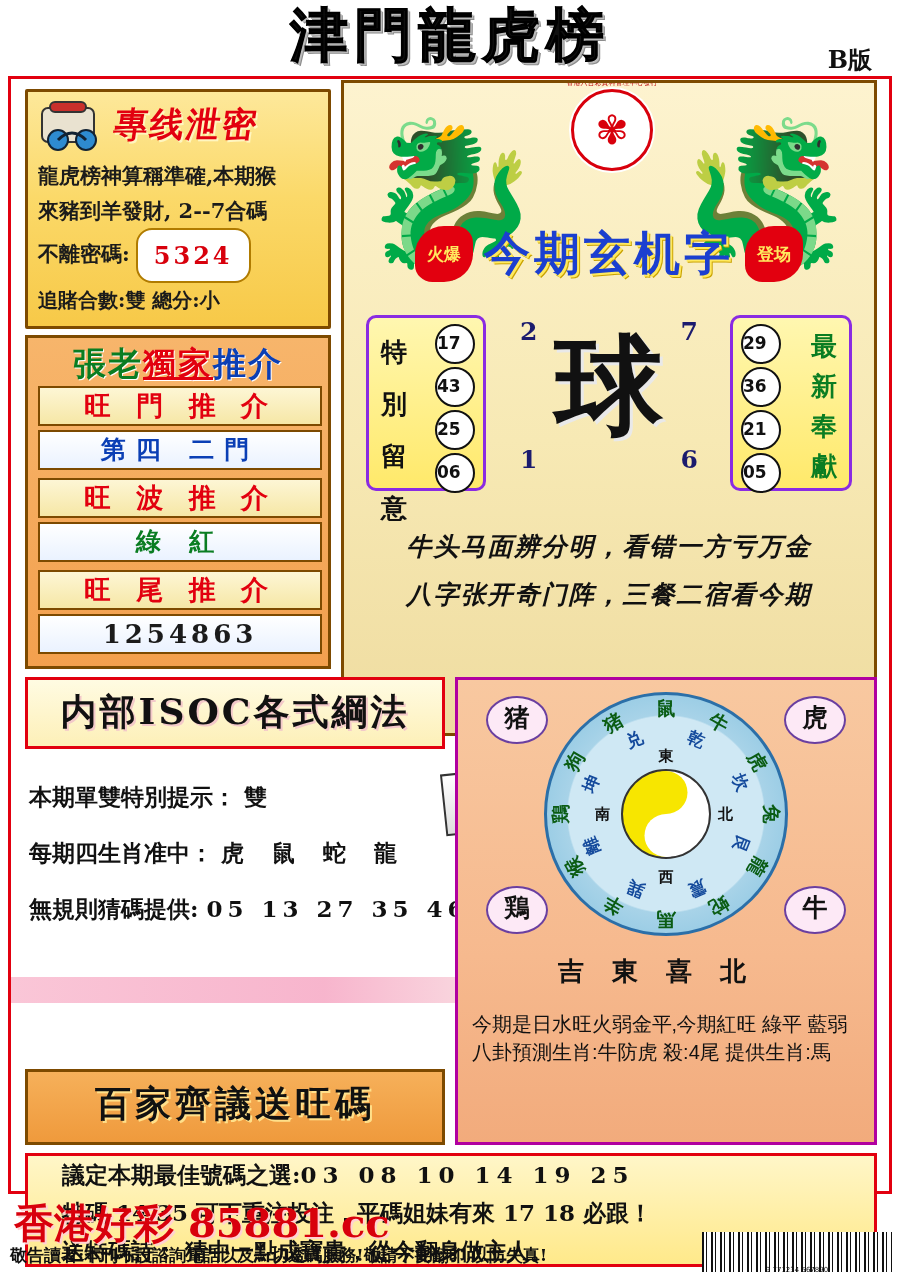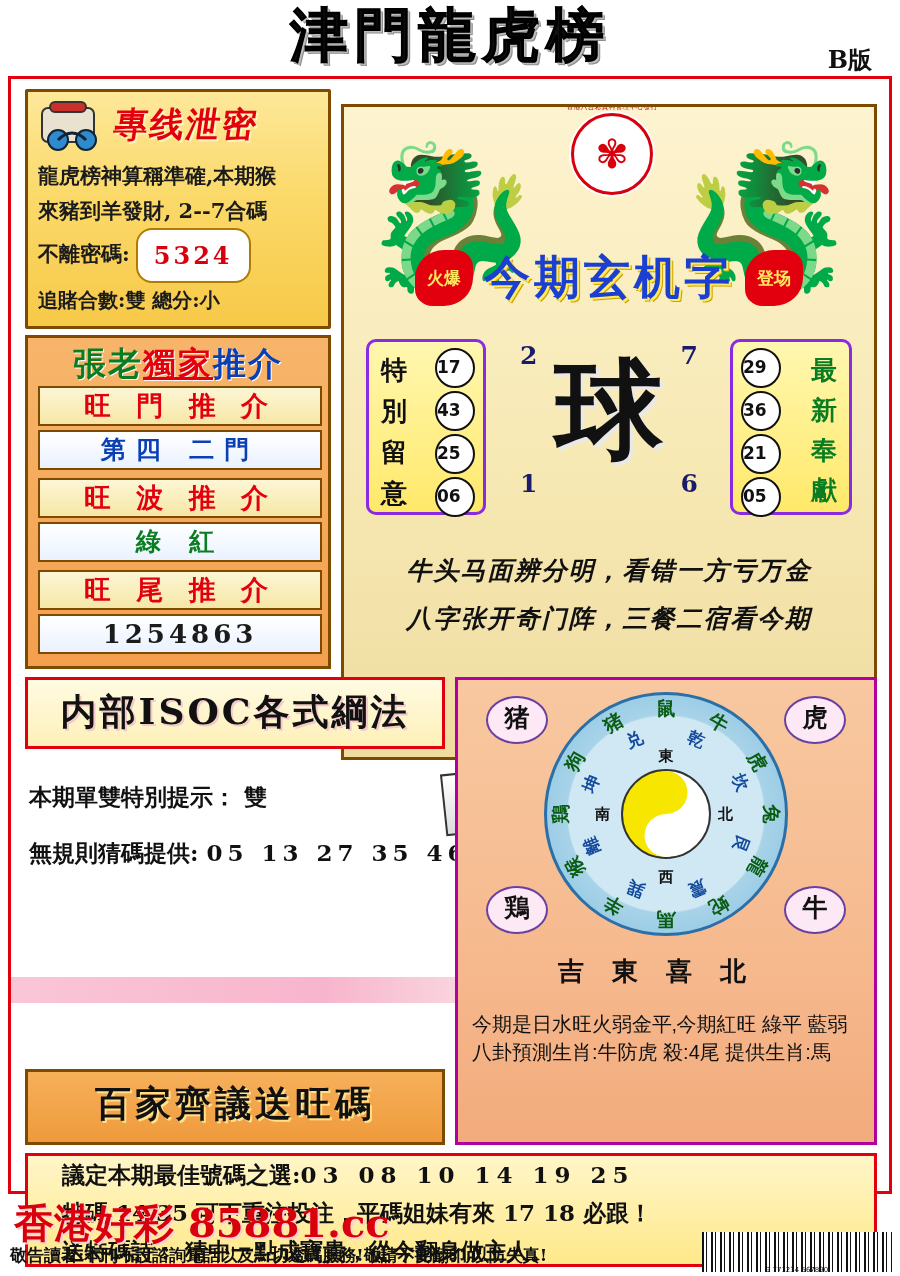--- a/index.html
+++ b/index.html
@@ -100,21 +100,21 @@
     font-family:"DejaVu Serif","Liberation Serif",serif;
     font-weight:bold;line-height:36px;letter-spacing:8px;
   }
   .zrow.head span{font-size:27px;color:#e2000f;}
   .zrow.val span{font-size:25px;color:#0b3fb5;letter-spacing:10px;}
   .zrow.val.green span{color:#0a7d22;}
   .zrow.val.tail span{color:#1b1b1b;letter-spacing:4px;font-size:26px;}
 
   
   .box-dragon{
-    position:absolute;left:330px;top:25px;width:536px;height:656px;
+    position:absolute;left:330px;top:1px;width:536px;height:656px;
     border:3px solid #7d4a00;
     background:linear-gradient(180deg,#fdf3cf 0%,#f7e9b4 55%,#efdca0 100%);
     box-sizing:border-box;
     overflow:hidden;
   }
   .emblem{
     position:absolute;left:50%;top:6px;margin-left:-38px;
     width:76px;height:76px;border-radius:50%;
     background:#fff;border:3px solid #d8000c;
     box-shadow:0 0 0 2px #fff;
@@ -154,21 +154,21 @@
   .ball-area{position:absolute;left:0;top:232px;width:100%;height:190px;}
   .col-note{
     position:absolute;left:22px;top:0;width:120px;height:176px;
     border:3px solid #8a2be2;border-radius:10px;
     background:linear-gradient(180deg,#fff7b0,#ffe96a);
     box-sizing:border-box;
   }
   .col-note .lbl{
     position:absolute;left:8px;top:8px;width:34px;
     font-family:"DejaVu Serif","Liberation Serif",serif;
-    font-weight:bold;font-size:26px;color:#111;line-height:41px;text-align:center;
+    font-weight:bold;font-size:26px;color:#111;line-height:52px;text-align:center;
   }
   .col-note .nums{position:absolute;right:8px;top:6px;}
   .col-new{
     position:absolute;right:22px;top:0;width:122px;height:176px;
     border:3px solid #8a2be2;border-radius:10px;
     background:linear-gradient(180deg,#fff7b0,#ffe96a);
     box-sizing:border-box;
   }
   .col-new .lbl{
     position:absolute;right:8px;top:8px;width:34px;
@@ -463,20 +463,24 @@
     </div>
 
     <div class="box-isoc">
       <div class="isoc-title">内部ISOC各式綱法</div>
     </div>
 
     <div class="mid-lines">
       <div class="ml">
         <span>本期單雙特別提示：</span>
         <span class="spread">雙</span>
+      </div>
+      <div class="ml">
+        <span>每期四生肖准中：</span>
+        <span class="spread">虎  鼠  蛇  龍</span>
       </div>
       <div class="ml">
         <span>無規則猜碼提供:</span>
         <span class="nums">05 13 27 35 46</span>
       </div>
     </div>
     <div class="hand-icon">
         <div class="h">🤜</div>
       </div>
     <div class="pinkbar"></div>

